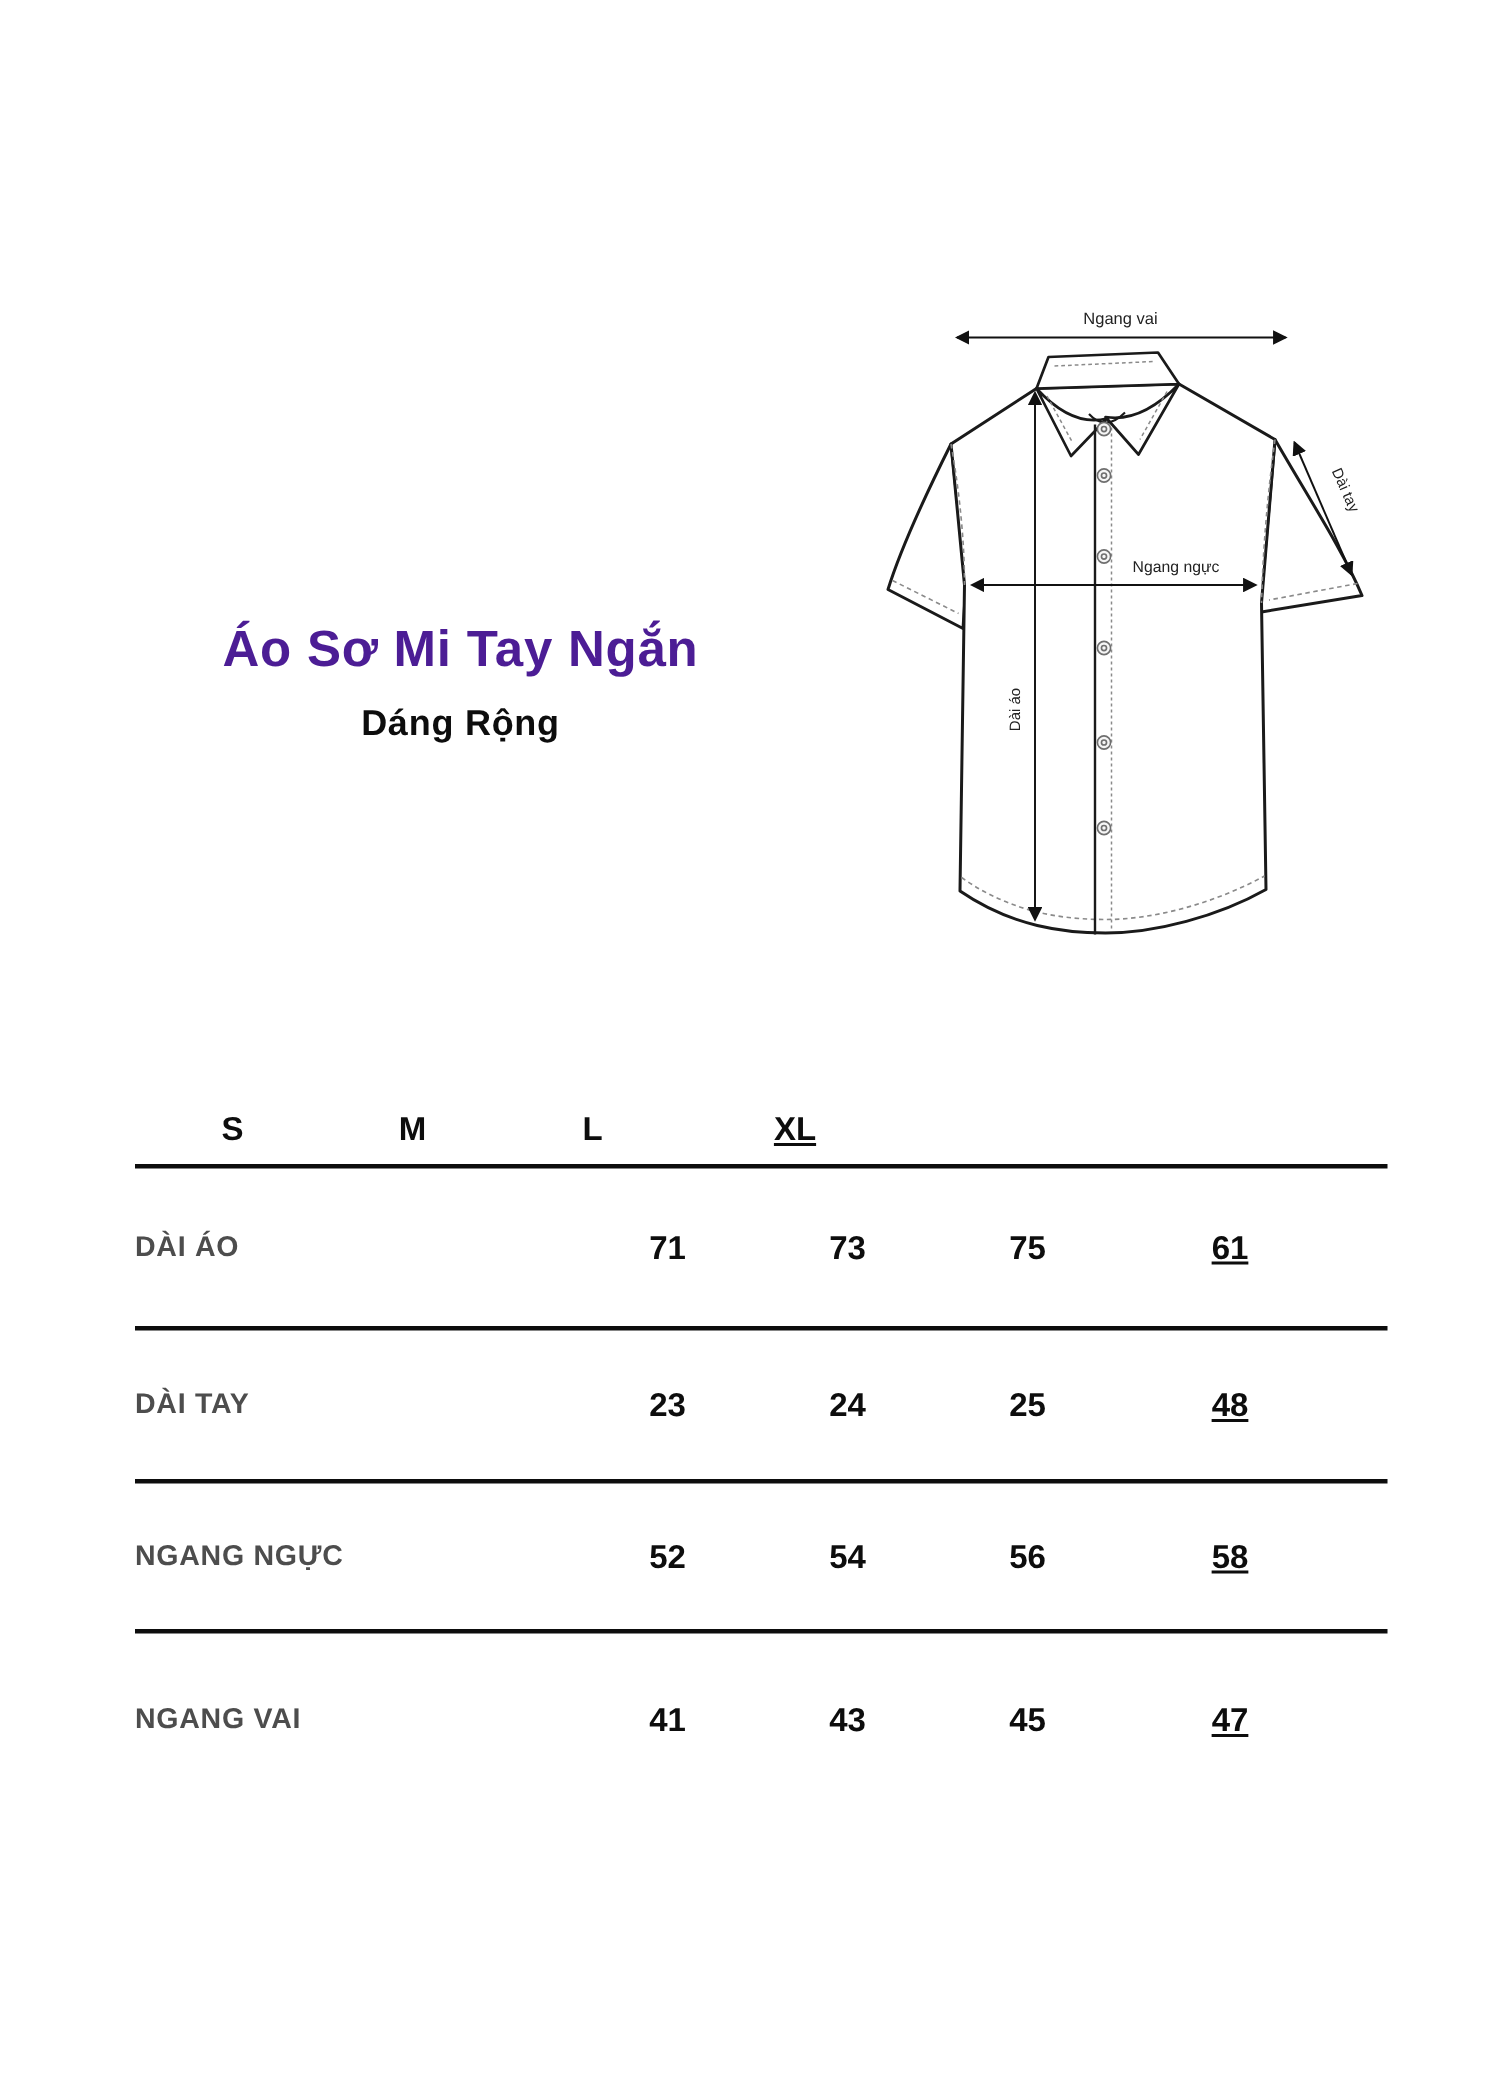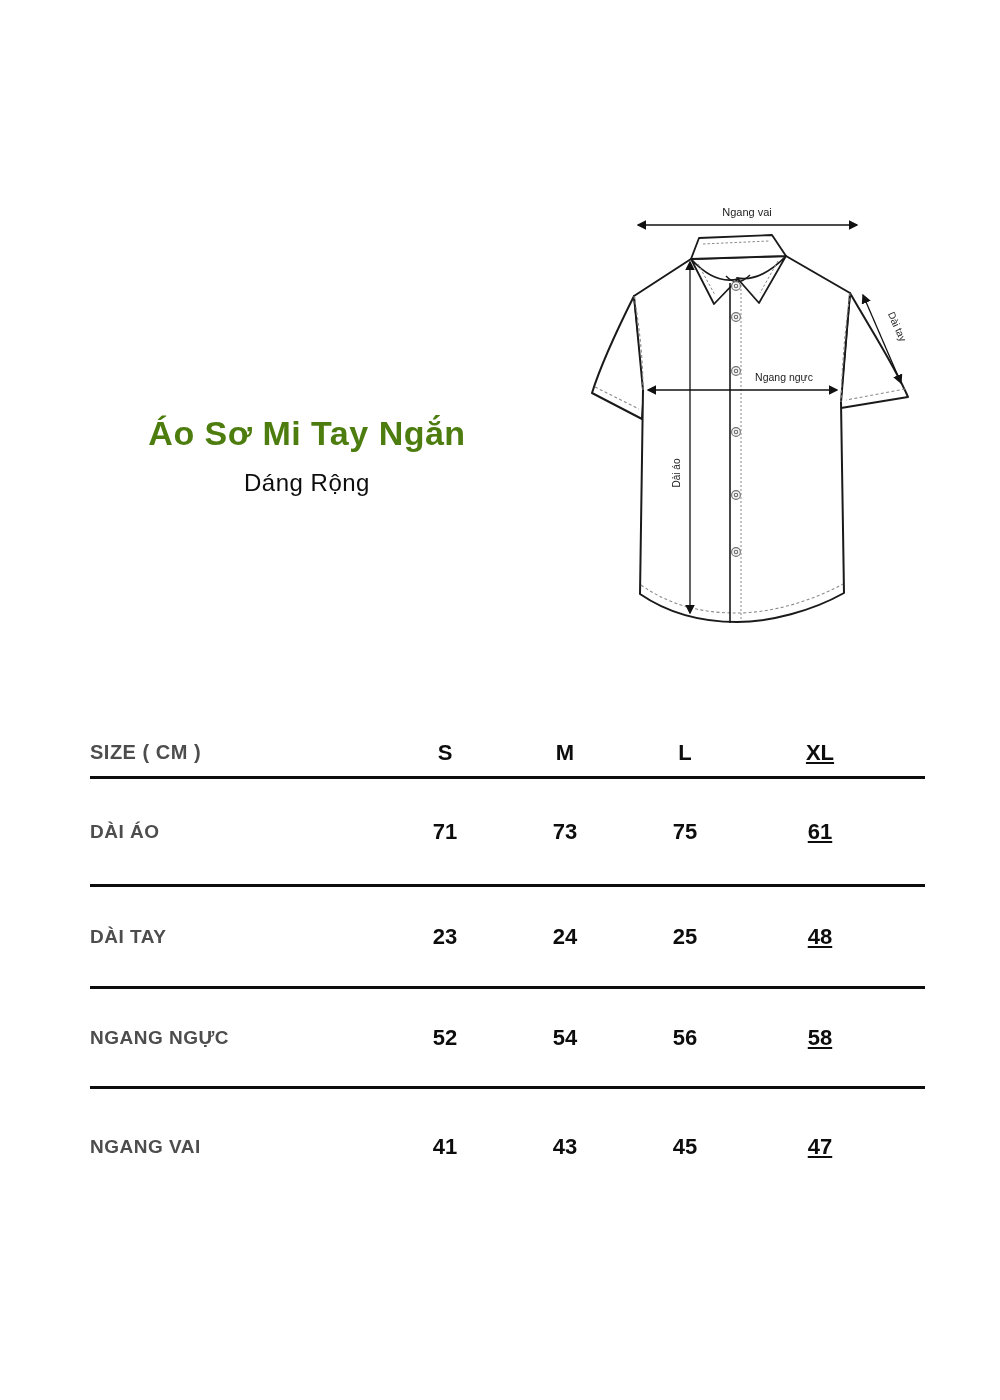--- a/index.html
+++ b/index.html
@@ -6,22 +6,22 @@
   body{
     width:1000px;height:1400px;background:#ffffff;position:relative;
     font-family:"Liberation Sans","DejaVu Sans",sans-serif;color:#111;
     -webkit-font-smoothing:antialiased;
   }
   .page{position:absolute;inset:0;}
 
   
   .title-block{position:absolute;left:92px;top:392px;width:430px;text-align:center;}
   .eyebrow{font-size:17px;font-weight:700;letter-spacing:1.5px;color:#4a4a4a;}
-  .product-title{margin:22px 0 0 0;font-size:34px;font-weight:800;color:#4d7c0f;letter-spacing:.5px;}
-  .fit-subtitle{margin:16px 0 0 0;font-size:24px;font-weight:400;color:#0d0d0d;letter-spacing:.5px;}
+  .product-title{margin:22px 0 0 0;font-size:34px;font-weight:800;color:#4c1d95;letter-spacing:.5px;}
+  .fit-subtitle{margin:16px 0 0 0;font-size:24px;font-weight:700;color:#0d0d0d;letter-spacing:.5px;}
 
   
   .diagram{position:absolute;left:560px;top:190px;width:400px;height:450px;margin:0;}
   .diagram svg{display:block;}
   .diagram text{font-family:"Liberation Sans","DejaVu Sans",sans-serif;fill:#222;}
 
   
   .size-table{position:absolute;left:90px;top:729px;width:835px;}
   .t-row{display:flex;align-items:center;}
   .t-row.header{height:47px;}
@@ -124,21 +124,20 @@
         <text x="187" y="26" text-anchor="middle">Ngang vai</text>
         <text x="224" y="191" text-anchor="middle" font-size="10.5">Ngang ngực</text>
         <text transform="translate(120 283) rotate(-90)" text-anchor="middle" font-size="10">Dài áo</text>
         <text transform="translate(334 138) rotate(66)" text-anchor="middle" font-size="10">Dài tay</text>
       </g>
     </svg>
   </figure>
 
   <section class="size-table">
     <div class="t-row header">
-      <div class="cell-label">SIZE ( CM )</div>
       <div class="cell-v c1">S</div>
       <div class="cell-v c2">M</div>
       <div class="cell-v c3">L</div>
       <div class="cell-v c4">XL</div>
     </div>
     <div class="rule"></div>
 
     <div class="t-row r1">
       <div class="cell-label">DÀI ÁO</div>
       <div class="cell-v c1">71</div>

